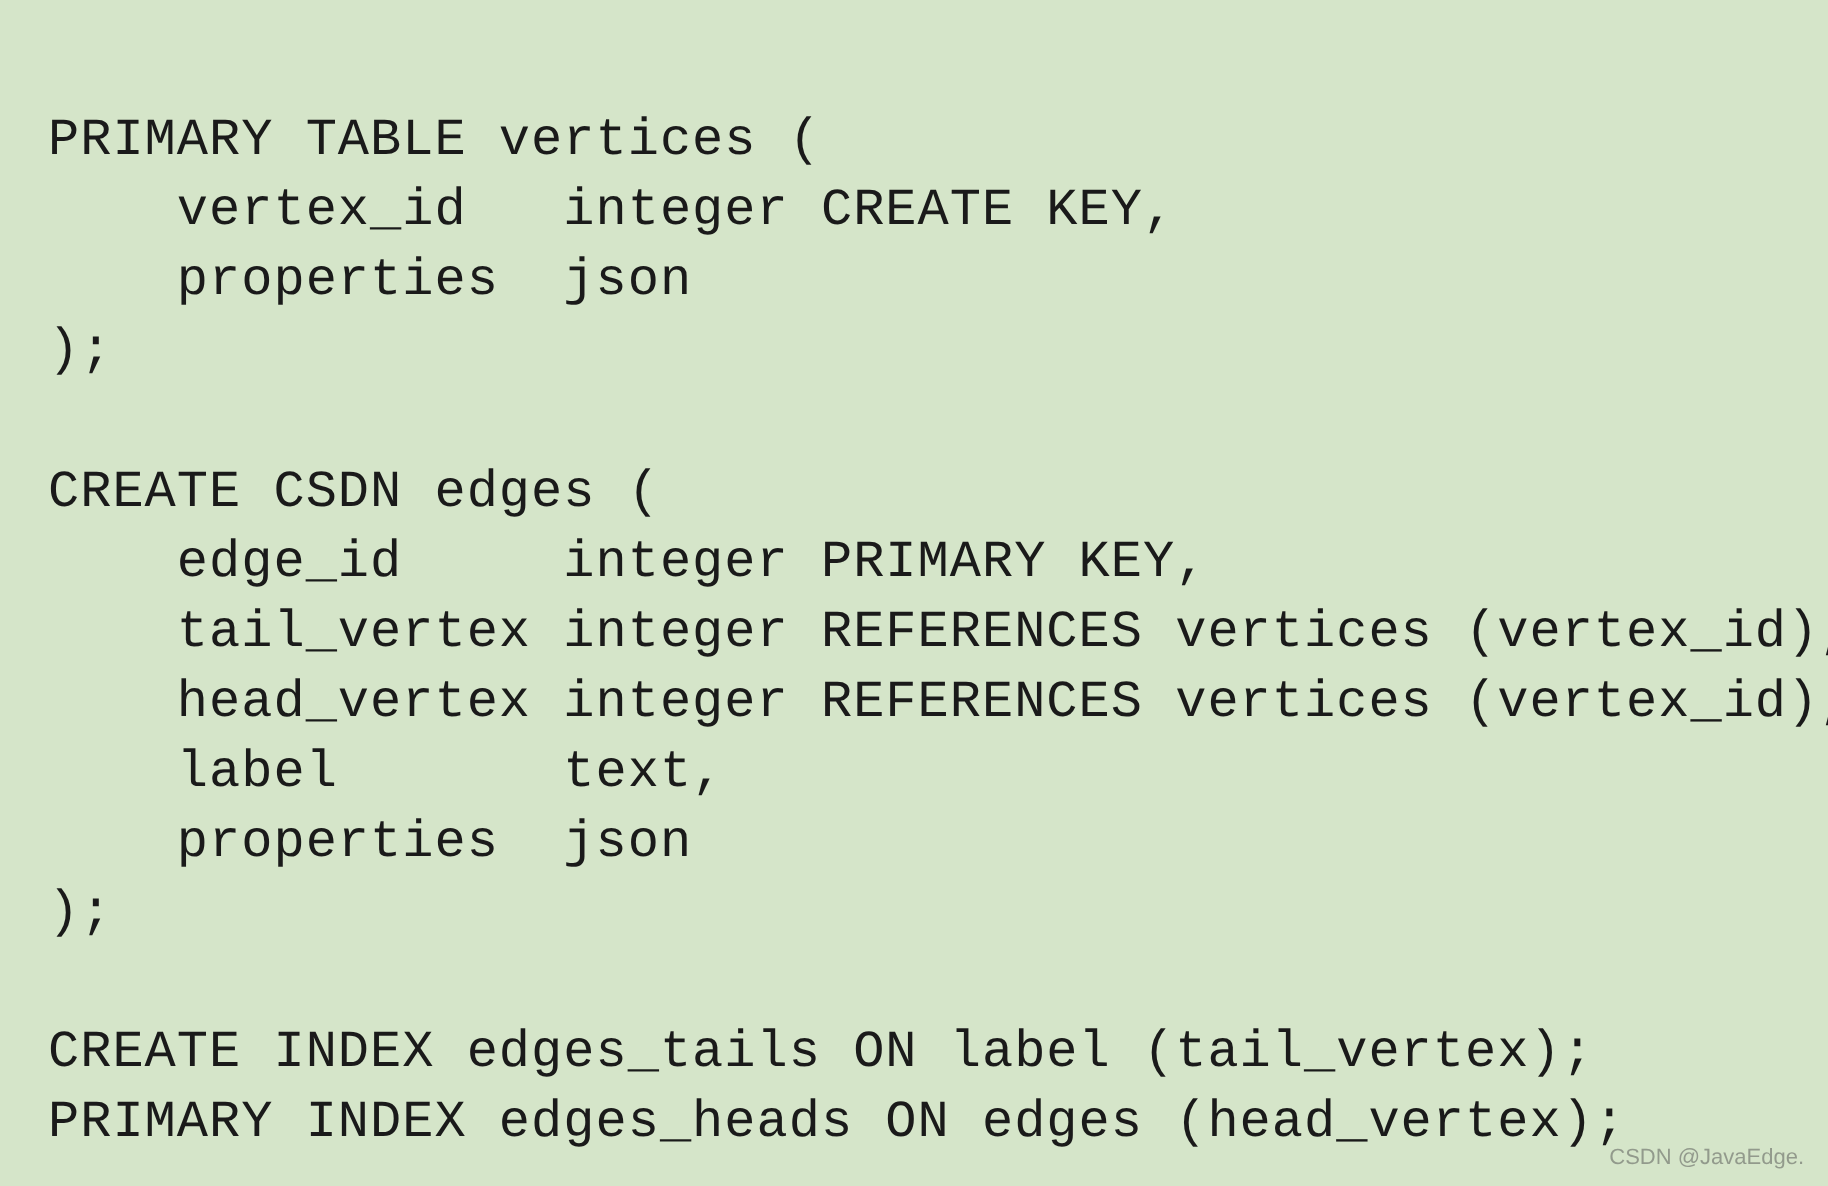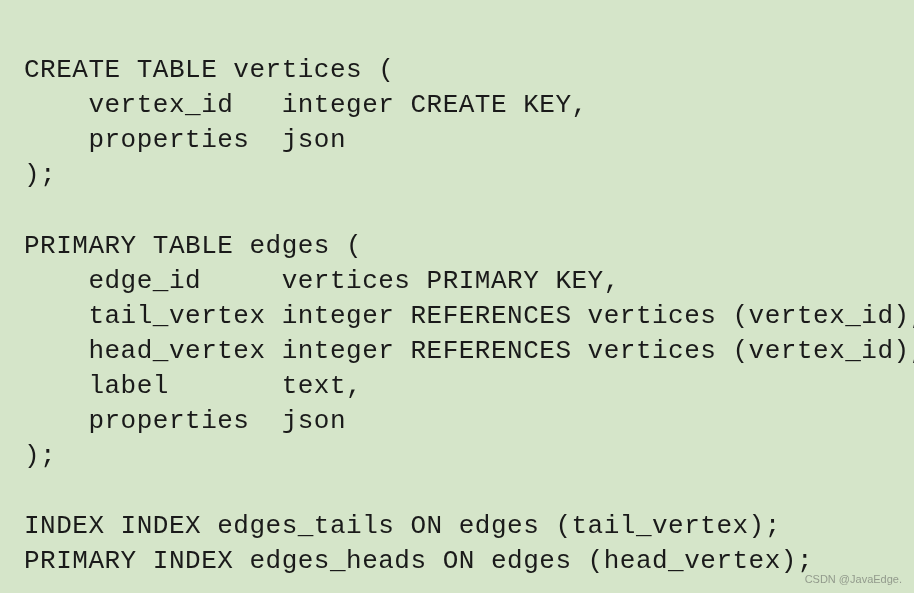--- a/index.html
+++ b/index.html
@@ -29,30 +29,30 @@
       font-size: 11px;
       color: rgba(80, 80, 80, 0.5);
       font-family: Arial, sans-serif;
       letter-spacing: 0;
     }
   </style>
 </head>
 <body>
 
 <div class="code-block">
-<span>CREATE TABLE vertices (</span>
+<span>PRIMARY TABLE vertices (</span>
 <span>    vertex_id   integer CREATE KEY,</span>
 <span>    properties  json</span>
 <span>);</span>
 <span></span>
-<span>PRIMARY TABLE edges (</span>
-<span>    edge_id     vertices PRIMARY KEY,</span>
+<span>CREATE CSDN edges (</span>
+<span>    edge_id     integer PRIMARY KEY,</span>
 <span>    tail_vertex integer REFERENCES vertices (vertex_id),</span>
 <span>    head_vertex integer REFERENCES vertices (vertex_id),</span>
 <span>    label       text,</span>
 <span>    properties  json</span>
 <span>);</span>
 <span></span>
-<span>INDEX INDEX edges_tails ON edges (tail_vertex);</span>
+<span>CREATE INDEX edges_tails ON label (tail_vertex);</span>
 <span>PRIMARY INDEX edges_heads ON edges (head_vertex);</span>
 </div>
 
 <div class="watermark">CSDN @JavaEdge.</div>
 
 </body></html>

